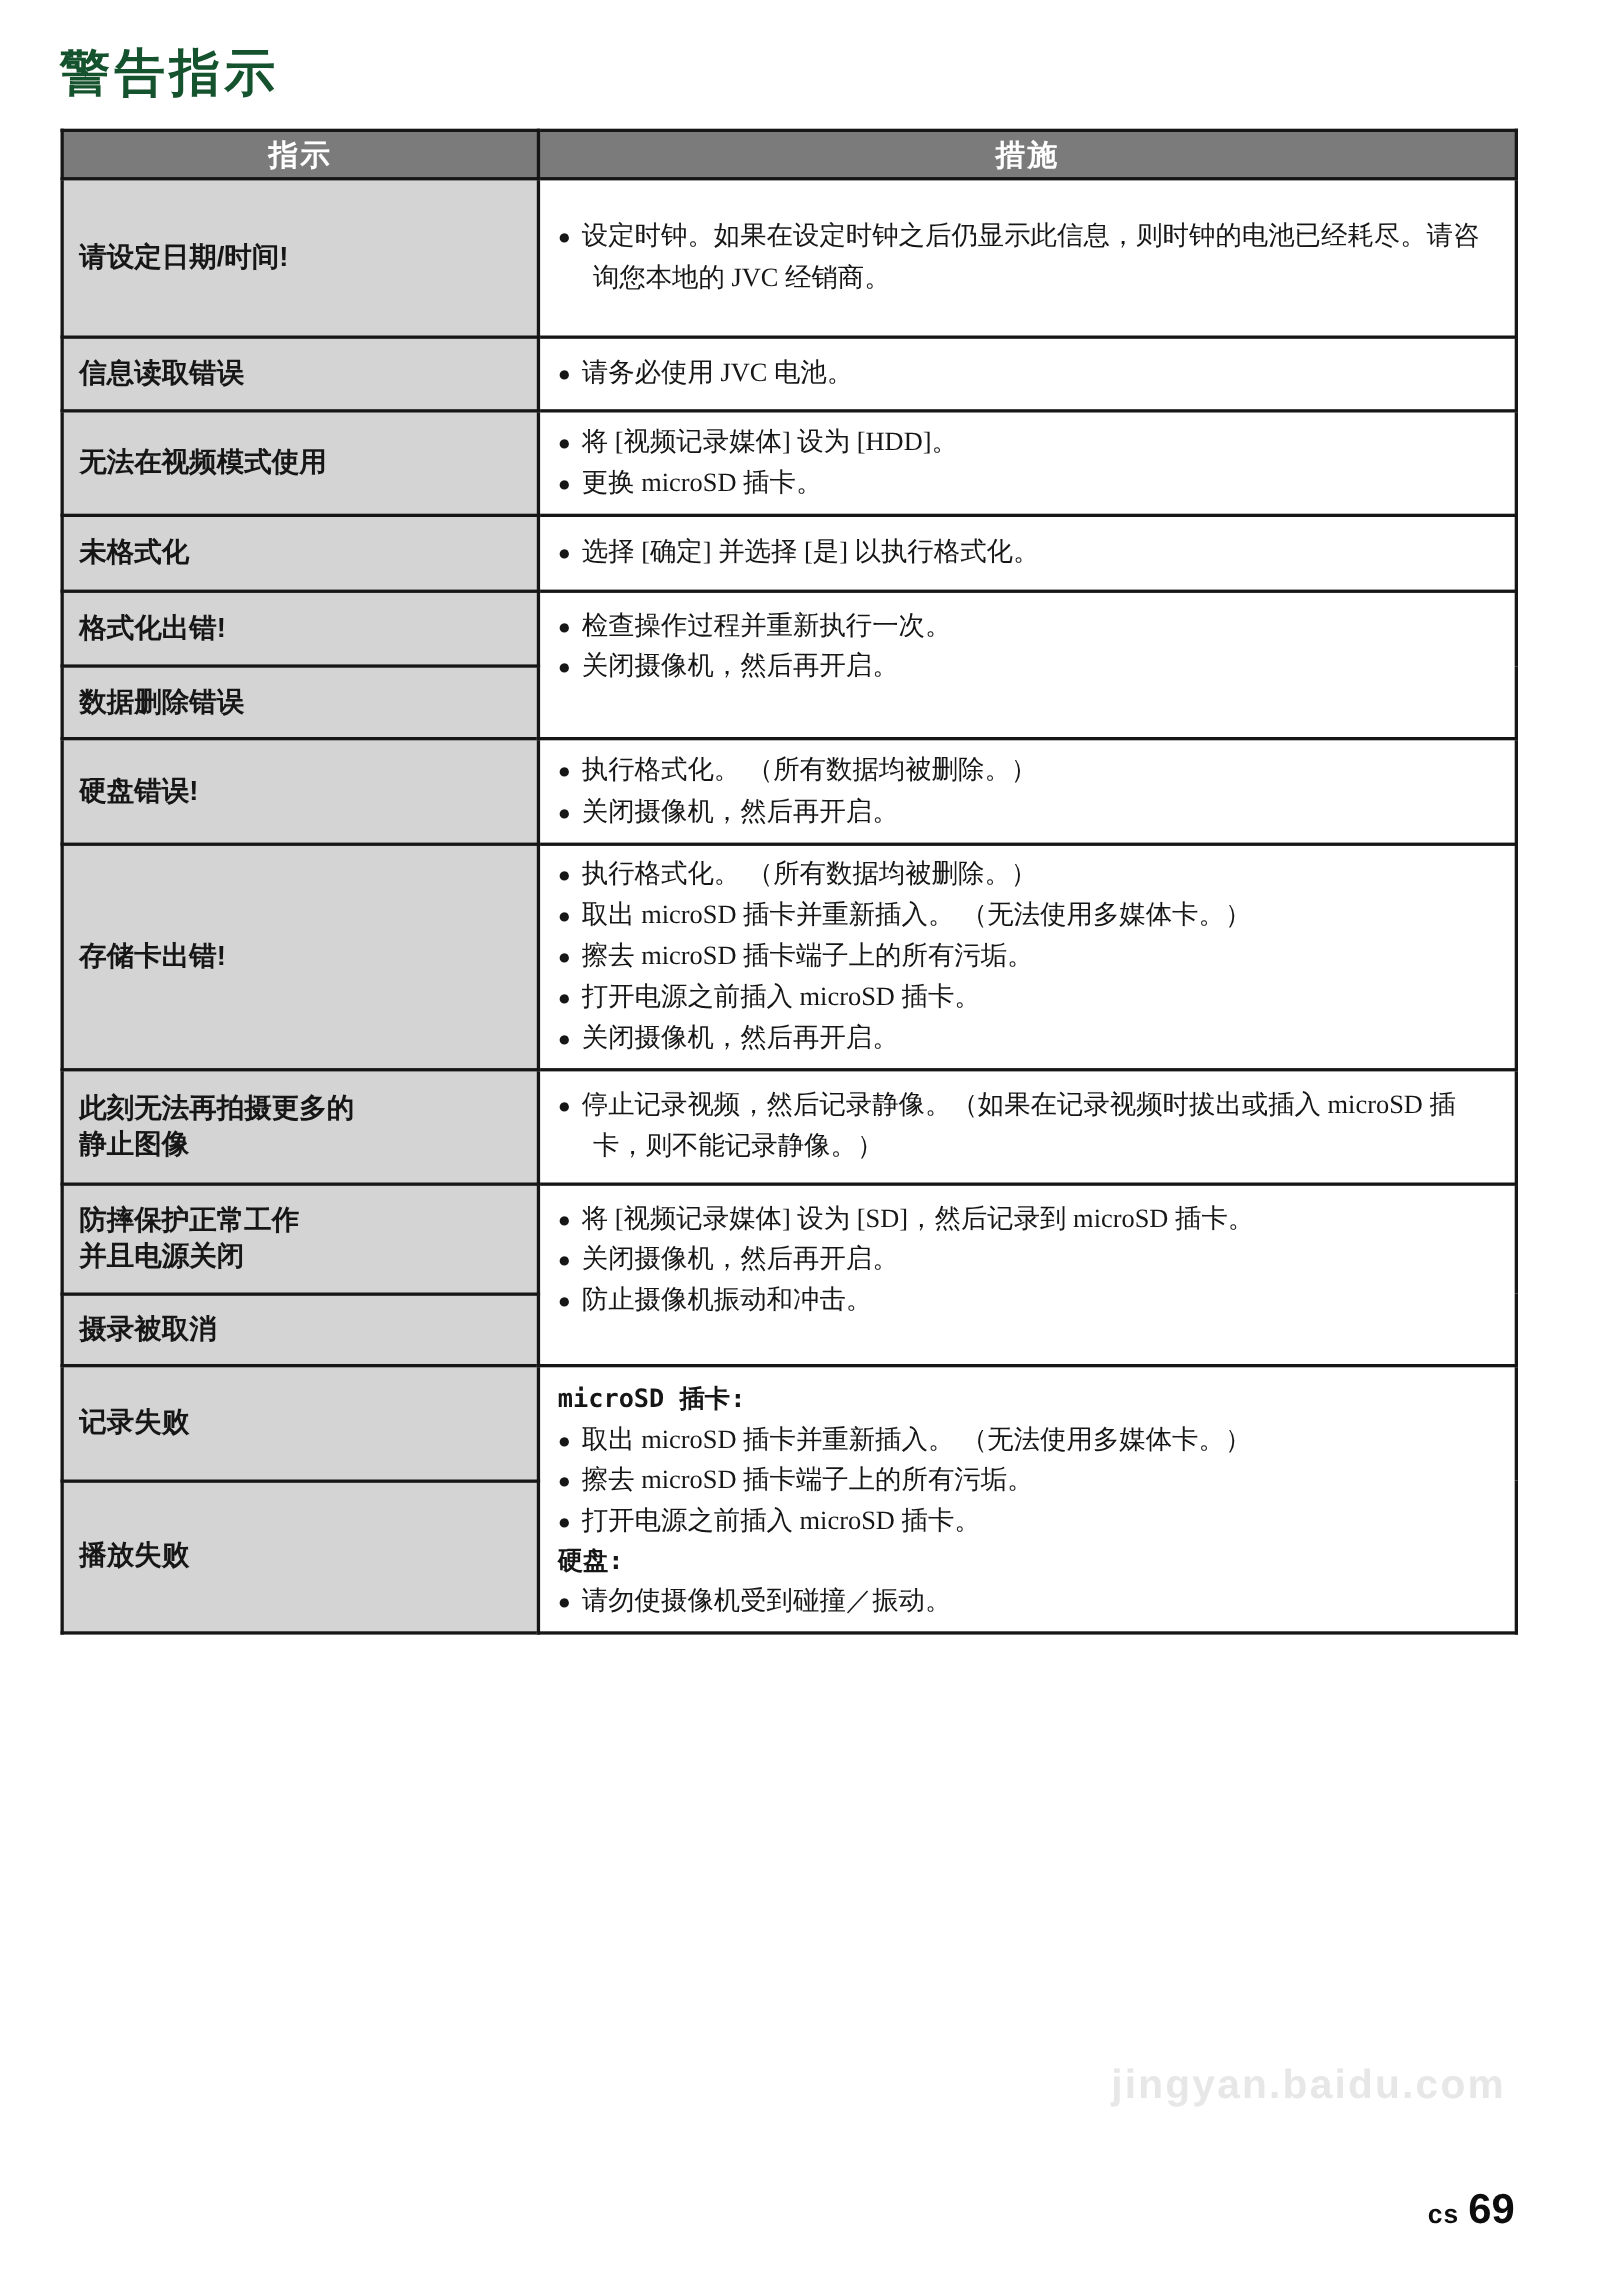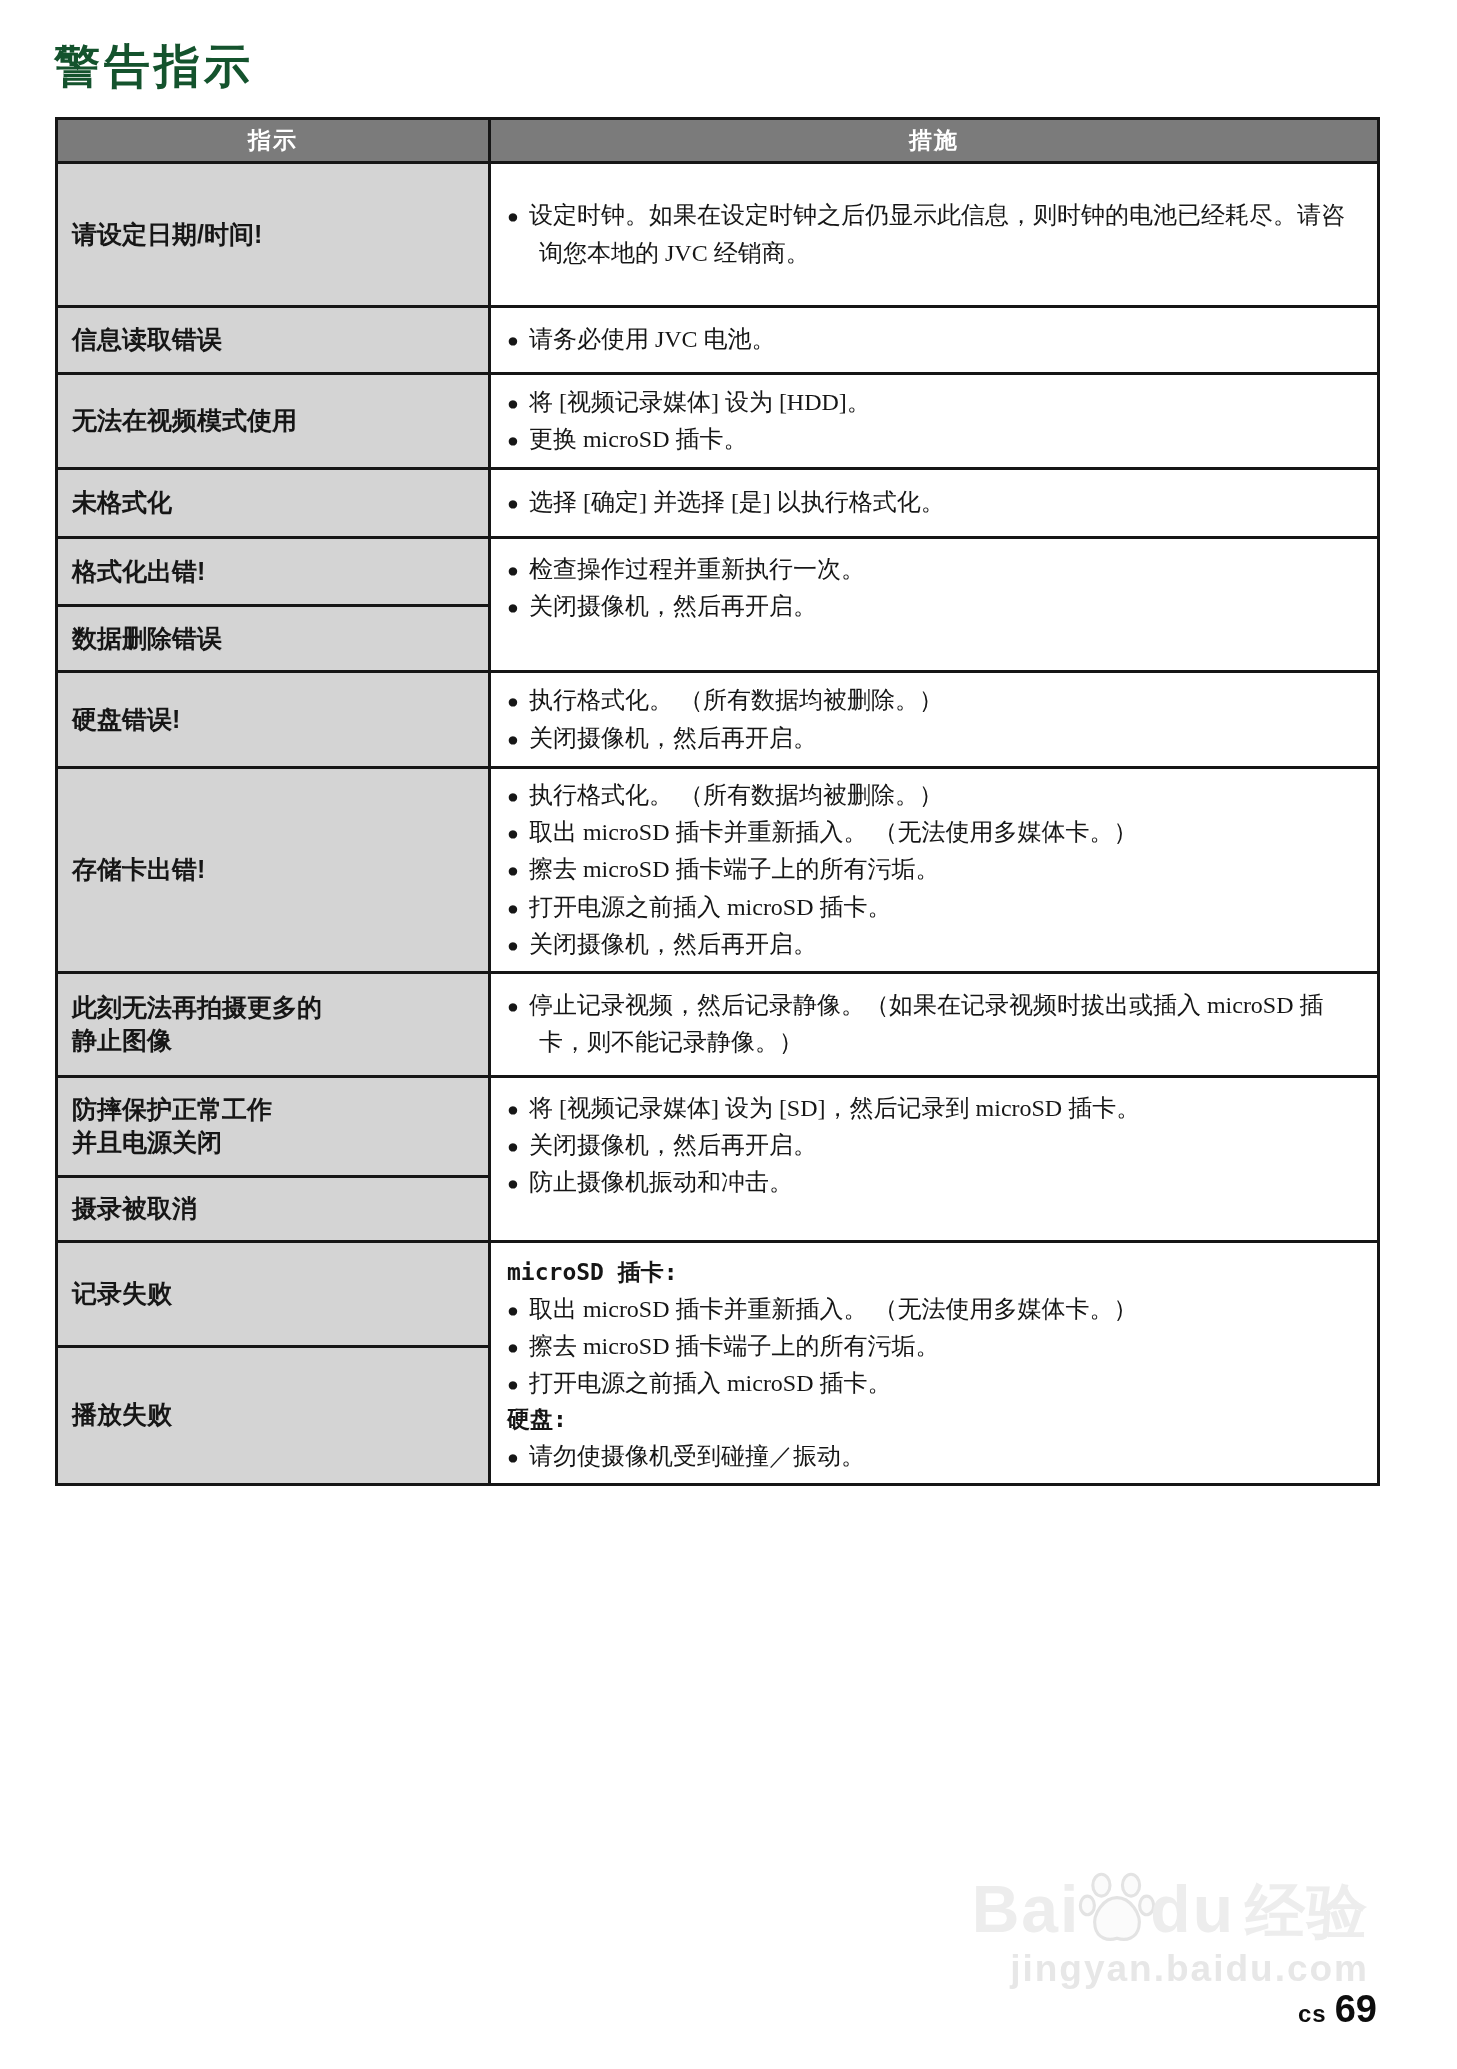--- a/index.html
+++ b/index.html
@@ -30,21 +30,21 @@
     table-layout:fixed;
   }
   .warn-table col.c-ind{width:433px;}
   .warn-table col.c-meas{width:889px;}
   .warn-table th,.warn-table td{
     border:3px solid #161616;
   }
   .warn-table th{
     background:#7b7b7b;
     color:#ffffff;
-    font-size:23px;
+    font-size:27px;
     font-weight:bold;
     height:38px;
     text-align:center;
     letter-spacing:2px;
   }
   td.ind{
     background:#d4d4d4;
     font-weight:bold;
     font-size:25px;
     color:#161616;
@@ -294,30 +294,18 @@
   </tr>
   <tr style="height:136px;">
     <td class="ind">
       <div>播放失败</div>
     </td>
   </tr>
 </tbody>
   </table>
 
 <div class="watermark">
-  <div class="wm-logo-row">
-    <span>Bai</span>
-    <svg class="wm-paw" viewBox="0 0 100 100">
-      <ellipse cx="30" cy="22" rx="11" ry="14" fill="#fbfbfb" stroke="#e3e3e3" stroke-width="4"></ellipse>
-      <ellipse cx="68" cy="22" rx="11" ry="14" fill="#fbfbfb" stroke="#e3e3e3" stroke-width="4"></ellipse>
-      <ellipse cx="12" cy="48" rx="9" ry="12" fill="#fbfbfb" stroke="#e3e3e3" stroke-width="4"></ellipse>
-      <ellipse cx="88" cy="48" rx="9" ry="12" fill="#fbfbfb" stroke="#e3e3e3" stroke-width="4"></ellipse>
-      <path d="M50 38 C66 38 82 58 78 76 C75 90 62 94 50 90 C38 94 25 90 22 76 C18 58 34 38 50 38 Z" fill="#fbfbfb" stroke="#e3e3e3" stroke-width="4"></path>
-    </svg>
-    <span>du</span>
-    <span class="wm-badge">经验</span>
-  </div>
   <div class="wm-url">jingyan.baidu.com</div>
 </div>
 
 <div class="page-num">
   <span class="pn-cs">cs</span><span class="pn-num">69</span>
 </div>
 
 </body></html>

